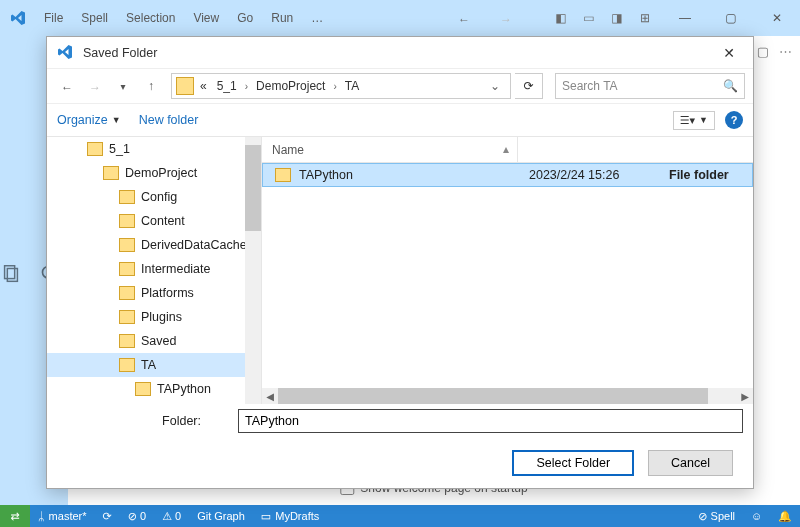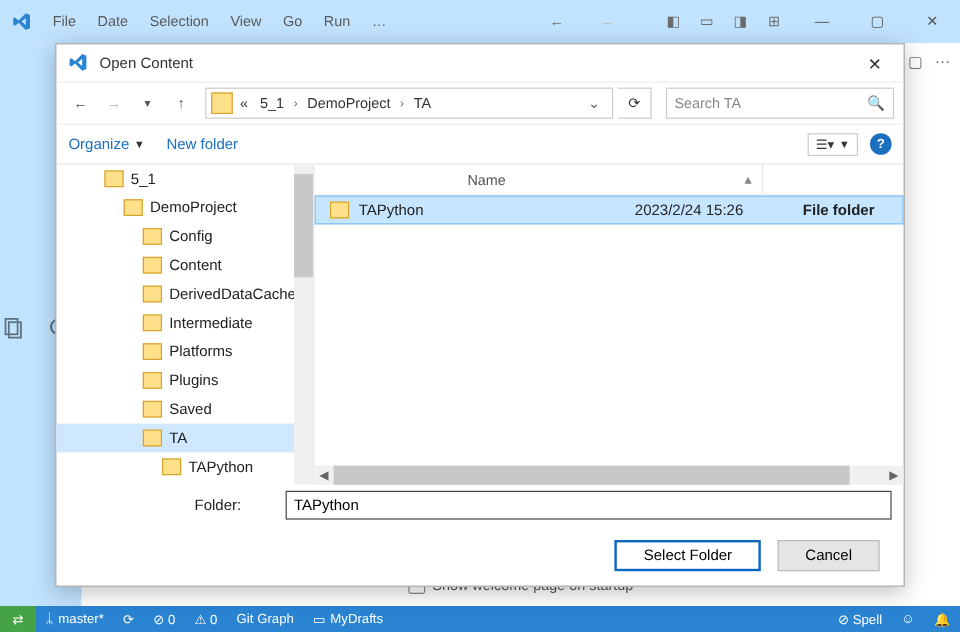--- a/index.html
+++ b/index.html
@@ -62,21 +62,21 @@
 .dlg-tree ul { list-style:none; font-size:12.5px; color:#222; }
 .dlg-tree li { display:flex; align-items:center; height:24px; padding-left:0; white-space:nowrap;}
 .dlg-tree li .fi { width:16px; height:14px; background:#ffe08a; border:1px solid #d4a42c; margin-right:6px; flex-shrink:0;}
 .dlg-tree li.lv1{ padding-left:40px;} .dlg-tree li.lv2{ padding-left:56px;}
 .dlg-tree li.lv3{ padding-left:72px;} .dlg-tree li.lv4{ padding-left:88px;}
 .dlg-tree li.sel{ background:#cfe8ff; }
 .dlg-tree .sbtrack { position:absolute; right:0; top:0; bottom:0; width:16px; background:#f0f0f0;}
 .dlg-tree .sbthumb { position:absolute; right:0; top:8px; width:16px; height:86px; background:#c8c8c8;}
 
 .dlg-list { flex:1; display:flex; flex-direction:column; }
-.dlg-list .hdr { height:26px; display:flex; align-items:center; font-size:12px; color:#555; border-bottom:1px solid #e6e6e6;flex-direction:column;}
+.dlg-list .hdr { height:26px; display:flex; align-items:flex-start; font-size:12px; color:#555; border-bottom:1px solid #e6e6e6;flex-direction:column;}
 .dlg-list .hdr .col { padding-left:10px; border-right:1px solid #e6e6e6; height:100%; display:flex; align-items:center;}
 .dlg-list .hdr .col.sorted::after { content:"▴"; margin-left:auto; margin-right:8px; color:#888; position:relative; top:-1px;}
 .dlg-list .row { height:24px; display:flex; align-items:center; font-size:12.5px; color:#222;}
 .dlg-list .row.sel { background:#c6e5ff; border:1px solid #80c0f0;}
 .dlg-list .row .cfi { width:16px; height:14px; background:#ffe08a; border:1px solid #d4a42c; margin:0 8px 0 12px;}
 .dlg-list .row .c1{ width:256px; display:flex; align-items:center;} 
 .dlg-list .row .c2{ width:140px; padding-left:10px;} 
 .dlg-list .row .c3{ width:90px; padding-left:10px;font-weight:bold;} 
 .dlg-list .listfill{flex:1;}
 .dlg-list .hscroll { height:16px; background:#f0f0f0; position:relative;}
@@ -98,21 +98,21 @@
 <body>
 
 <div class="vsc-titlebar">
   <span class="vsc-logo">
     <svg width="16" height="16" viewBox="0 0 32 32">
         <path fill="#2a84d2" d="M23 2l7 3v22l-7 3-12-12-6 5-3-2V11l3-2 6 5L23 2zm0 8l-7 6 7 6V10z"></path>
       </svg>
   </span>
   <div class="menu">
     <span>File</span>
-    <span>Date</span>
+    <span>Spell</span>
     <span>Selection</span>
     <span>View</span>
     <span>Go</span>
     <span>Run</span>
     <span>…</span>
   </div>
   <div class="spacer"></div>
   <div class="nav-arrows">
     <span>←</span>
     <span style="color:#bbb">→</span>
@@ -203,21 +203,21 @@
   <div class="cell">🔔</div>
 </div>
 
 <div class="dlg">
   <div class="dlg-title">
     <span class="tlogo">
       <svg width="16" height="16" viewBox="0 0 32 32">
           <path fill="#2a84d2" d="M23 2l7 3v22l-7 3-12-12-6 5-3-2V11l3-2 6 5L23 2zm0 8l-7 6 7 6V10z"></path>
         </svg>
     </span>
-    <span>Open Content</span>
+    <span>Saved Folder</span>
     <span class="close">✕</span>
   </div>
 
   <div class="dlg-nav">
     <span class="navbtn">←</span>
     <span class="navbtn disabled">→</span>
     <span class="navbtn" style="font-size:10px">▾</span>
     <span class="navbtn up">↑</span>
     <div class="addr">
       <span class="fi"></span>

